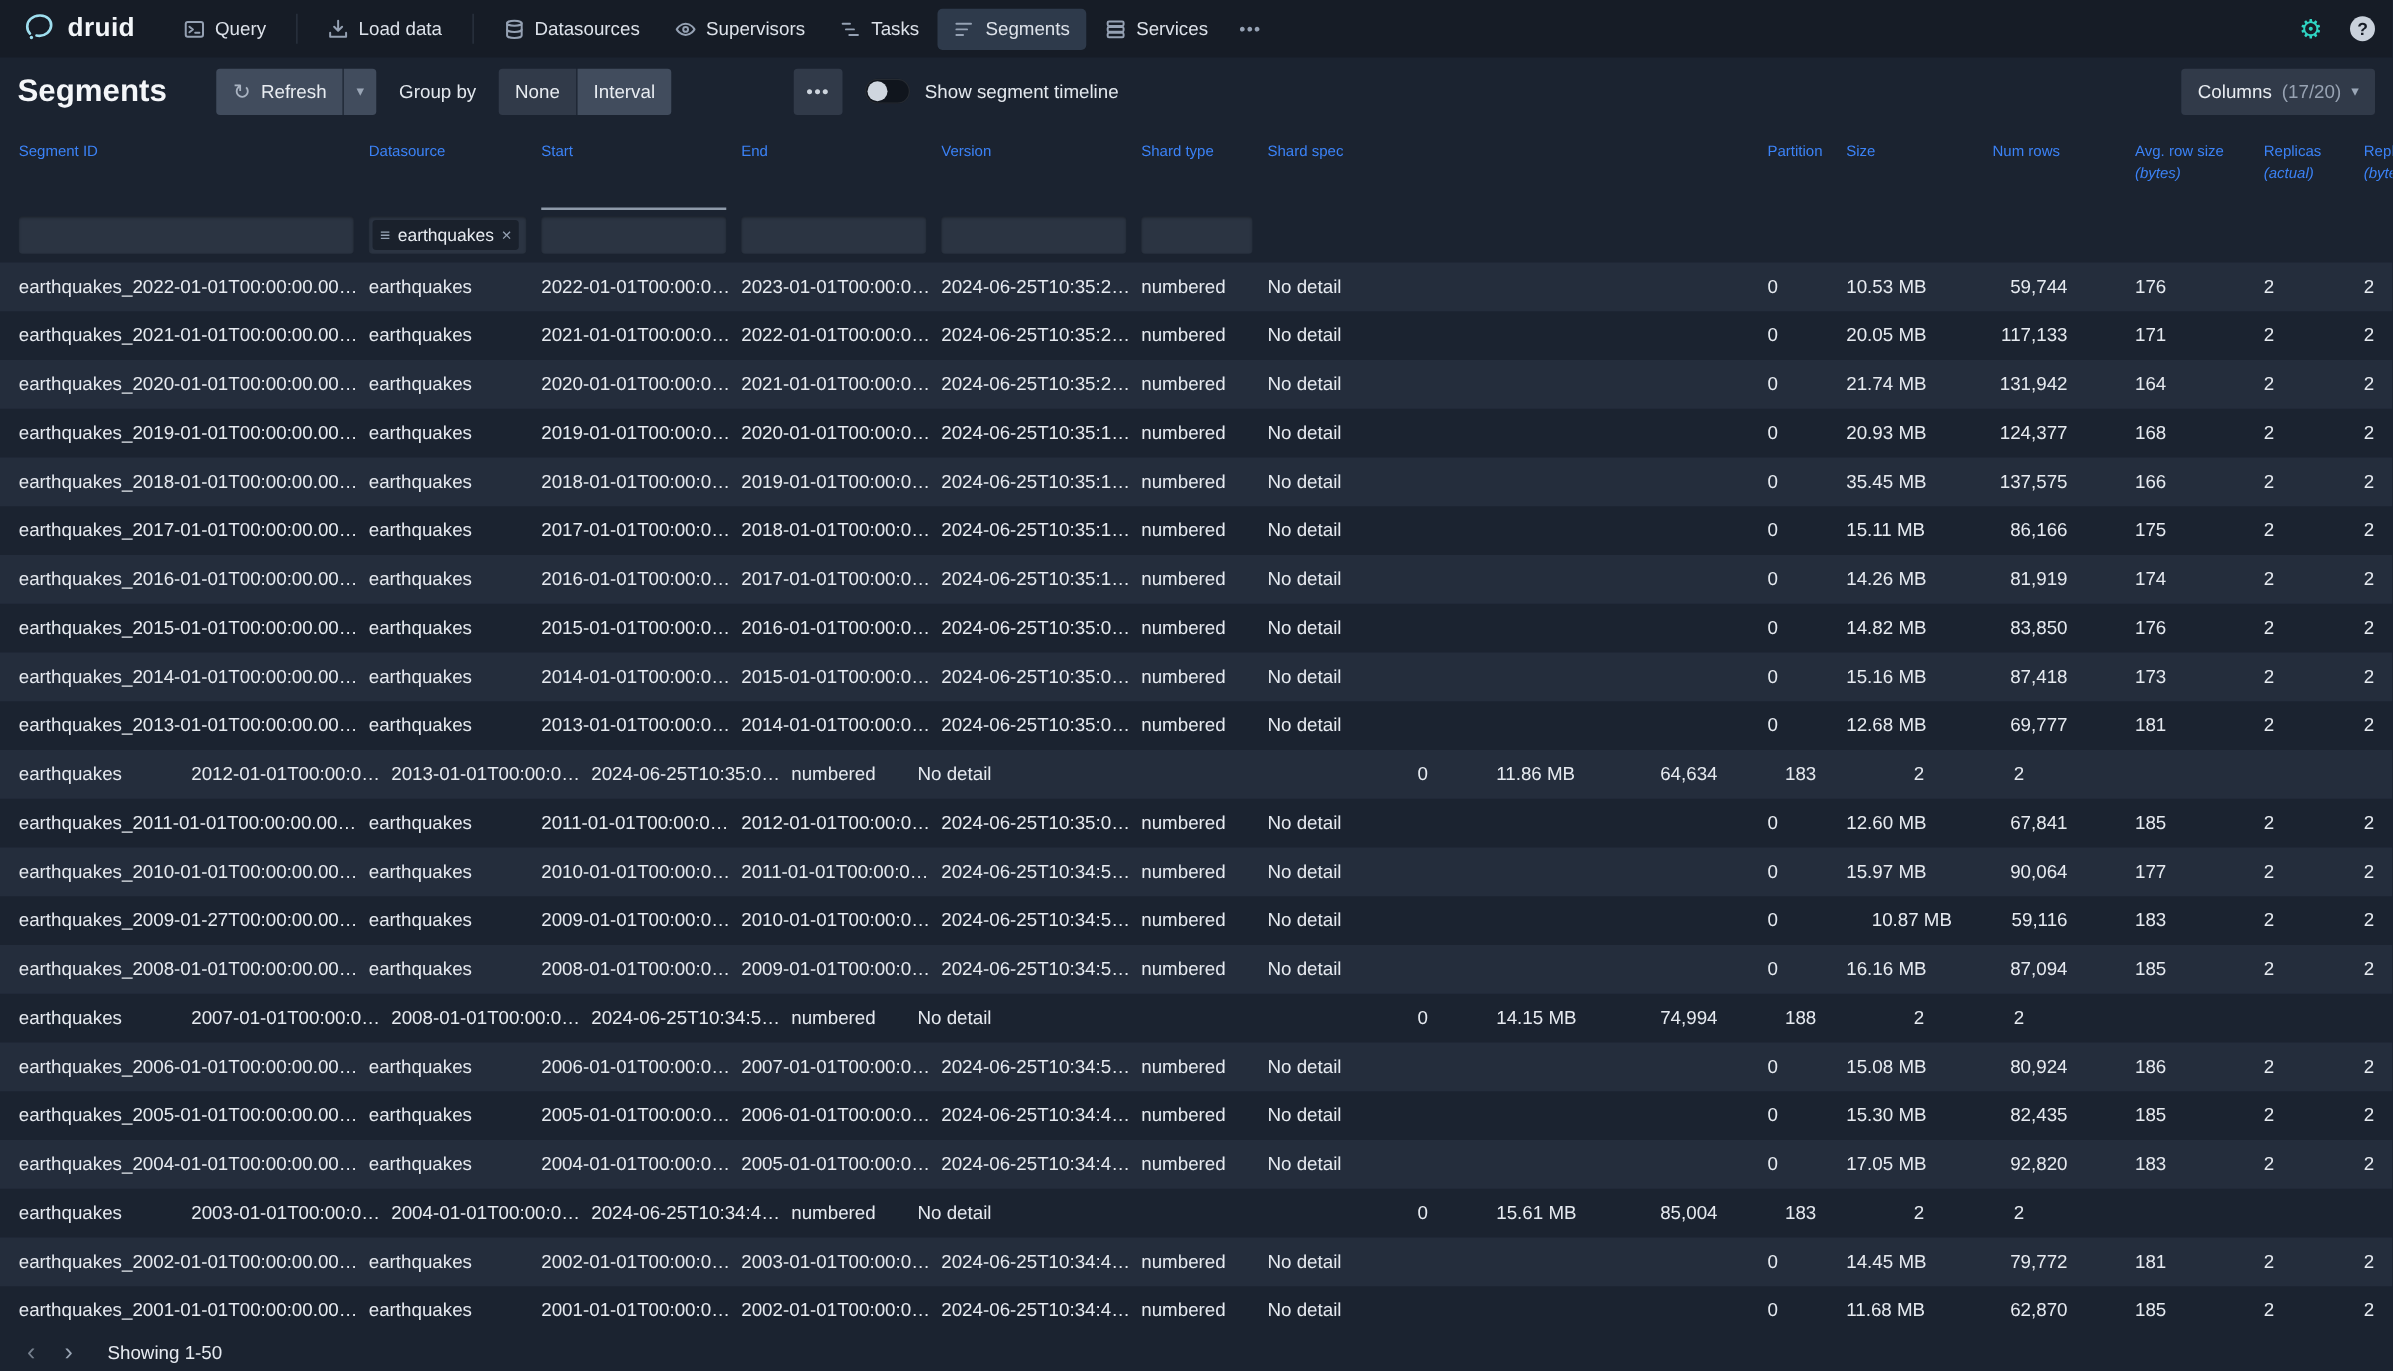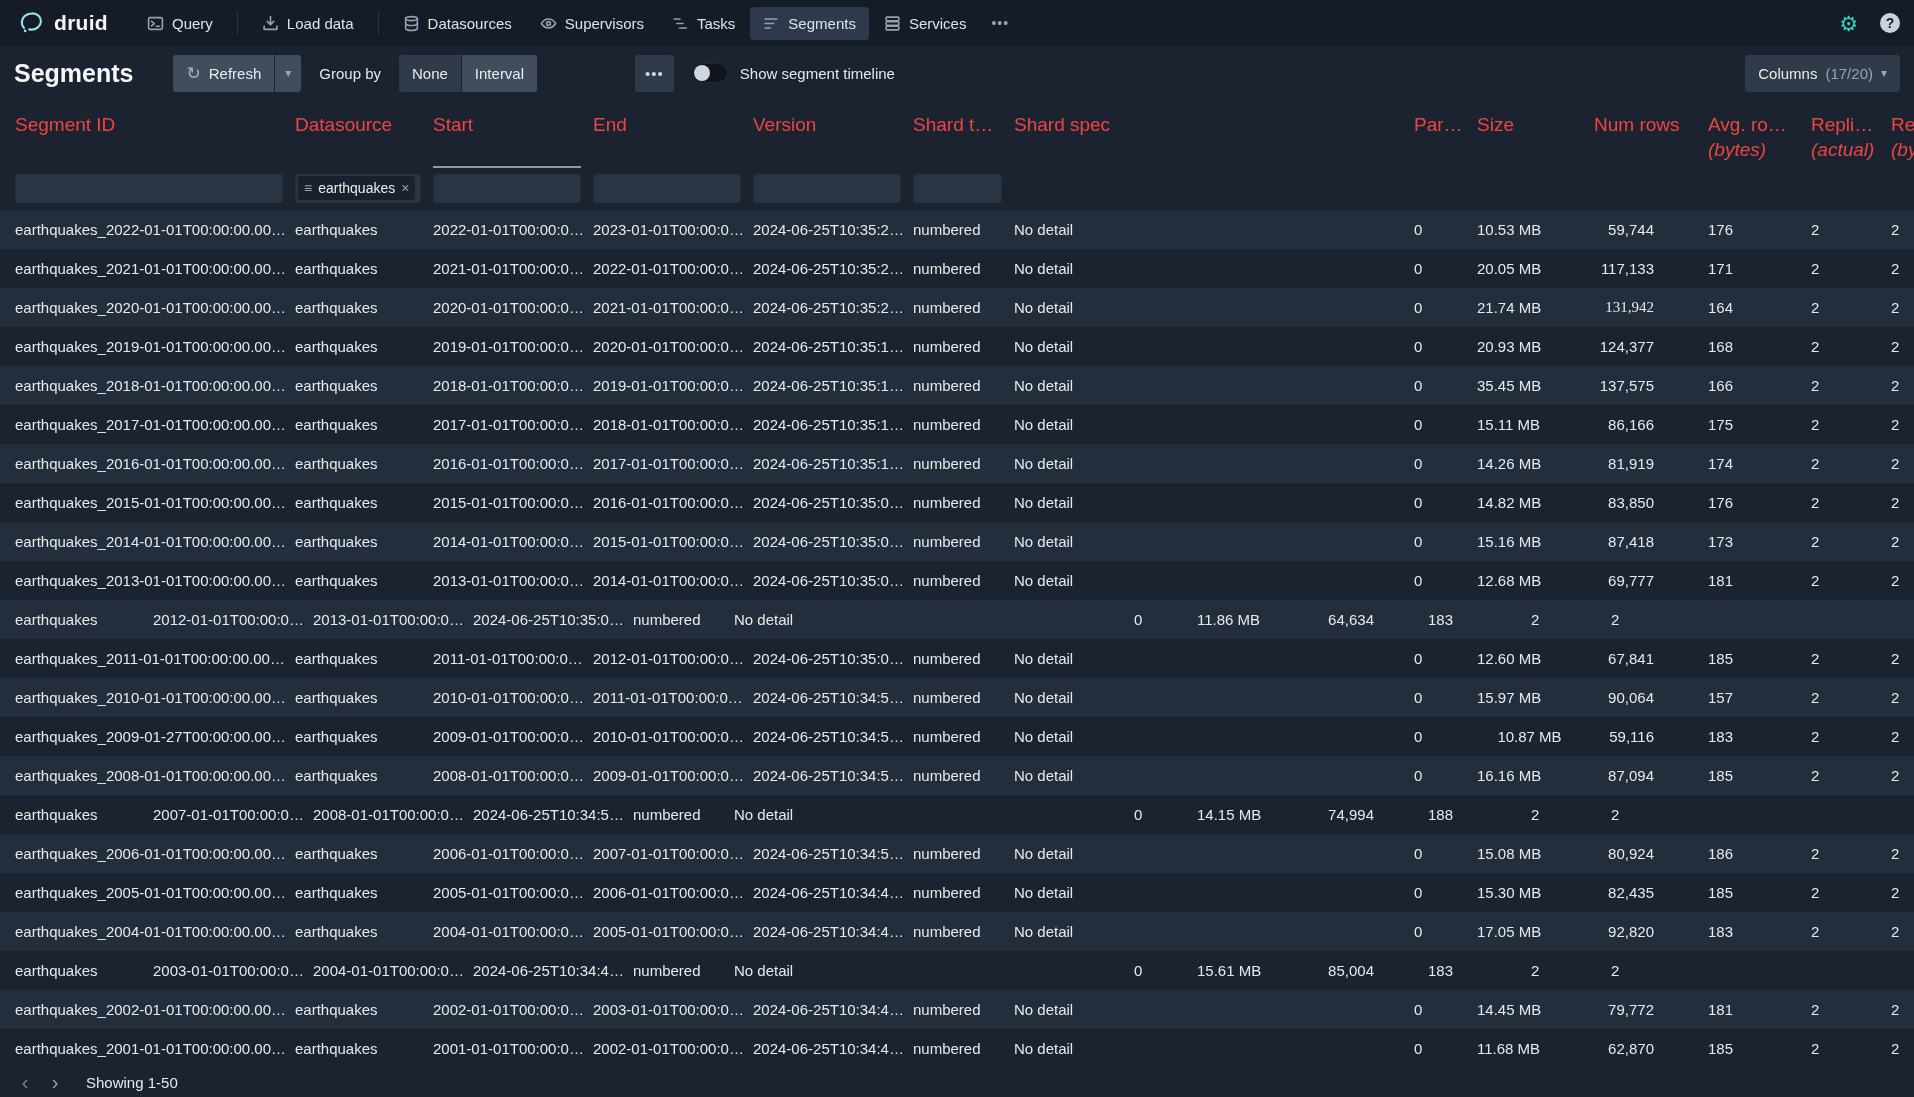--- a/index.html
+++ b/index.html
@@ -47,21 +47,21 @@
   .switch-wrap { display:flex; align-items:center; gap:12px; cursor:pointer; }
   .switch { width:36px; height:20px; border-radius:10px; background:#10151d; position:relative;
             box-shadow: inset 0 0 0 1px rgba(255,255,255,.09); display:inline-block; }
   .knob { position:absolute; left:2px; top:2px; width:16px; height:16px; border-radius:50%; background:#cfd6df; }
   .spacer { flex:1; }
   .cols-btn .cnt { color:#97a2b2; }
   .caret { font-size:12px; color:#9aa6b6; line-height:1; }
 
   
   .thead { display:flex; padding-left:15px; height:68px; }
-  .th { flex:none; position:relative; padding:14px 12px 0 0; font-size:19px; color:#ef4444; cursor:pointer; }
+  .th { flex:none; position:relative; padding:14px 12px 0 0; font-size:12px; color:#3b82f6; cursor:pointer; }
   .th-label { white-space:nowrap; overflow:hidden; text-overflow:ellipsis; }
   .th-sub { font-style:italic; margin-top:3px; white-space:nowrap; overflow:hidden; }
   .th.sorted::after { content:""; position:absolute; left:0; right:12px; bottom:0; height:2px; background:#8e9aa9; }
 
   .filter-row { display:flex; padding:5px 0 0 15px; height:42px; }
   .f-cell { flex:none; padding-right:12px; }
   .f-input { width:100%; height:30px; background:#2b3442; border:none; border-radius:3px;
              box-shadow: inset 0 1px 2px rgba(0,0,0,.35); color:#e8ecf1; font-size:15px;
              padding:0 8px; font-family:inherit; outline:none; }
   .tag-box { display:flex; align-items:center; padding:0 3px; }
@@ -309,21 +309,21 @@
       <div class="tr">
         <div class="td" style="width: 280px;">earthquakes_2020-01-01T00:00:00.00…</div>
         <div class="td" style="width: 138px;">earthquakes</div>
         <div class="td" style="width: 160px;">2020-01-01T00:00:0…</div>
         <div class="td" style="width: 160px;">2021-01-01T00:00:0…</div>
         <div class="td" style="width: 160px;">2024-06-25T10:35:2…</div>
         <div class="td" style="width: 101px;">numbered</div>
         <div class="td" style="width: 400px;">No detail</div>
         <div class="td" style="width: 63px;">0</div>
         <div class="td" style="width: 117px;">21.74 MB</div>
-        <div class="td right" style="width: 114px; font-family: Liberation Serif, serif;">131,942</div>
+        <div class="td right" style="width: 114px;">131,942</div>
         <div class="td" style="width: 103px;">164</div>
         <div class="td" style="width: 80px;">2</div>
         <div class="td" style="width: 120px;">2</div>
       </div>
       <div class="tr">
         <div class="td" style="width: 280px;">earthquakes_2019-01-01T00:00:00.00…</div>
         <div class="td" style="width: 138px;">earthquakes</div>
         <div class="td" style="width: 160px;">2019-01-01T00:00:0…</div>
         <div class="td" style="width: 160px;">2020-01-01T00:00:0…</div>
         <div class="td" style="width: 160px;">2024-06-25T10:35:1…</div>
@@ -459,21 +459,21 @@
         <div class="td" style="width: 280px;">earthquakes_2010-01-01T00:00:00.00…</div>
         <div class="td" style="width: 138px;">earthquakes</div>
         <div class="td" style="width: 160px;">2010-01-01T00:00:0…</div>
         <div class="td" style="width: 160px;">2011-01-01T00:00:0…</div>
         <div class="td" style="width: 160px;">2024-06-25T10:34:5…</div>
         <div class="td" style="width: 101px;">numbered</div>
         <div class="td" style="width: 400px;">No detail</div>
         <div class="td" style="width: 63px;">0</div>
         <div class="td" style="width: 117px;">15.97 MB</div>
         <div class="td right" style="width: 114px;">90,064</div>
-        <div class="td" style="width: 103px;">157</div>
+        <div class="td" style="width: 103px;">177</div>
         <div class="td" style="width: 80px;">2</div>
         <div class="td" style="width: 120px;">2</div>
       </div>
       <div class="tr">
         <div class="td" style="width: 280px;">earthquakes_2009-01-27T00:00:00.00…</div>
         <div class="td" style="width: 138px;">earthquakes</div>
         <div class="td" style="width: 160px;">2009-01-01T00:00:0…</div>
         <div class="td" style="width: 160px;">2010-01-01T00:00:0…</div>
         <div class="td" style="width: 160px;">2024-06-25T10:34:5…</div>
         <div class="td" style="width: 101px;">numbered</div>

